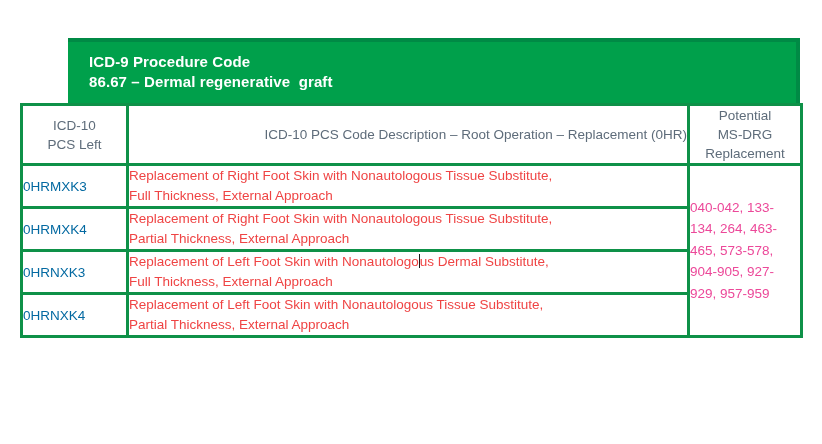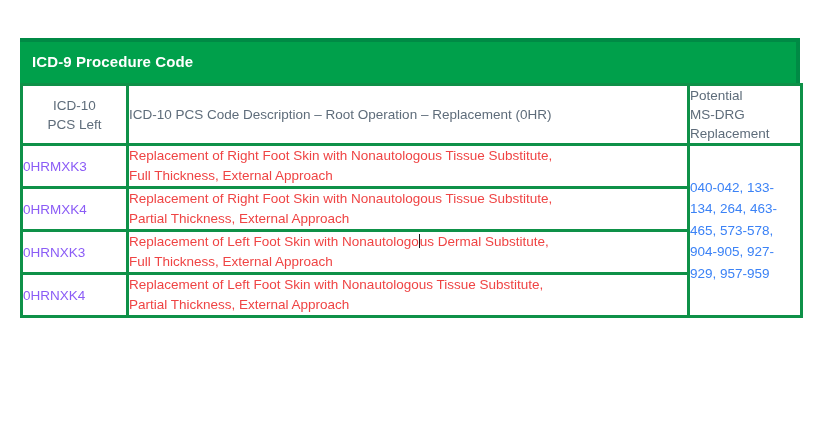--- a/index.html
+++ b/index.html
@@ -30,22 +30,23 @@
     box-sizing: border-box;
   }
 
   
   .banner {
     background: #00A04B;
     border-top: 4px solid #008A45;
     border-right: 4px solid #008A45;
     border-left: 0;
     box-sizing: border-box;
-    padding: 10px 0 11px 12px;
+    padding: 10px 0 11px 21px;
     color: #ffffff;
+    margin-left: 48px;
   }
   .banner-line {
     font-size: 15px;
     font-weight: bold;
     line-height: 20px;
     letter-spacing: 0.1px;
     white-space: pre;
   }
 
   
@@ -71,47 +72,48 @@
     color: #5E6C7A;
     font-size: 13.5px;
     line-height: 19px;
   }
   .hdr-code {
     padding: 9px 0 10px 9px;
     text-align: center;
   }
   .hdr-desc {
     padding: 9px 0 10px 11px;
-    text-align: left;
+    text-align: right;
   }
   .hdr-drg {
     padding: 9px 6px 10px 6px;
+    text-align: center;
   }
 
   
   .cell-code {
-    color: #8b5cf6;
+    color: #0369a1;
     font-size: 13.5px;
     line-height: 19px;
     padding: 6px 0 6px 9px;
     text-align: left;
     white-space: nowrap;
   }
   .cell-desc {
     color: #ef4444;
     font-size: 13.5px;
     line-height: 20px;
     padding: 7px 8px 8px 11px;
     text-align: left;
     position: relative;
   }
   .desc-l1, .desc-l2 { display: block; white-space: nowrap; }
 
   .cell-drg {
-    color: #3b82f6;
+    color: #ec4899;
     font-size: 13.5px;
     line-height: 21.5px;
     padding: 8px 8px 8px 10px;
     text-align: left;
     vertical-align: top;
   }
 
   
   .caret {
     display: inline-block;
@@ -124,20 +126,21 @@
 </style>
 </head>
 <body>
 
 <div id="stage">
 
   <div class="card">
 
     <div class="banner">
       <div class="banner-line">ICD-9 Procedure Code</div>
+      <div class="banner-line">86.67 – Dermal regenerative  graft</div>
     </div>
 
     <table class="grid">
       <colgroup>
         <col class="col-code">
         <col class="col-desc">
         <col class="col-drg">
       </colgroup>
       <tbody>
 

